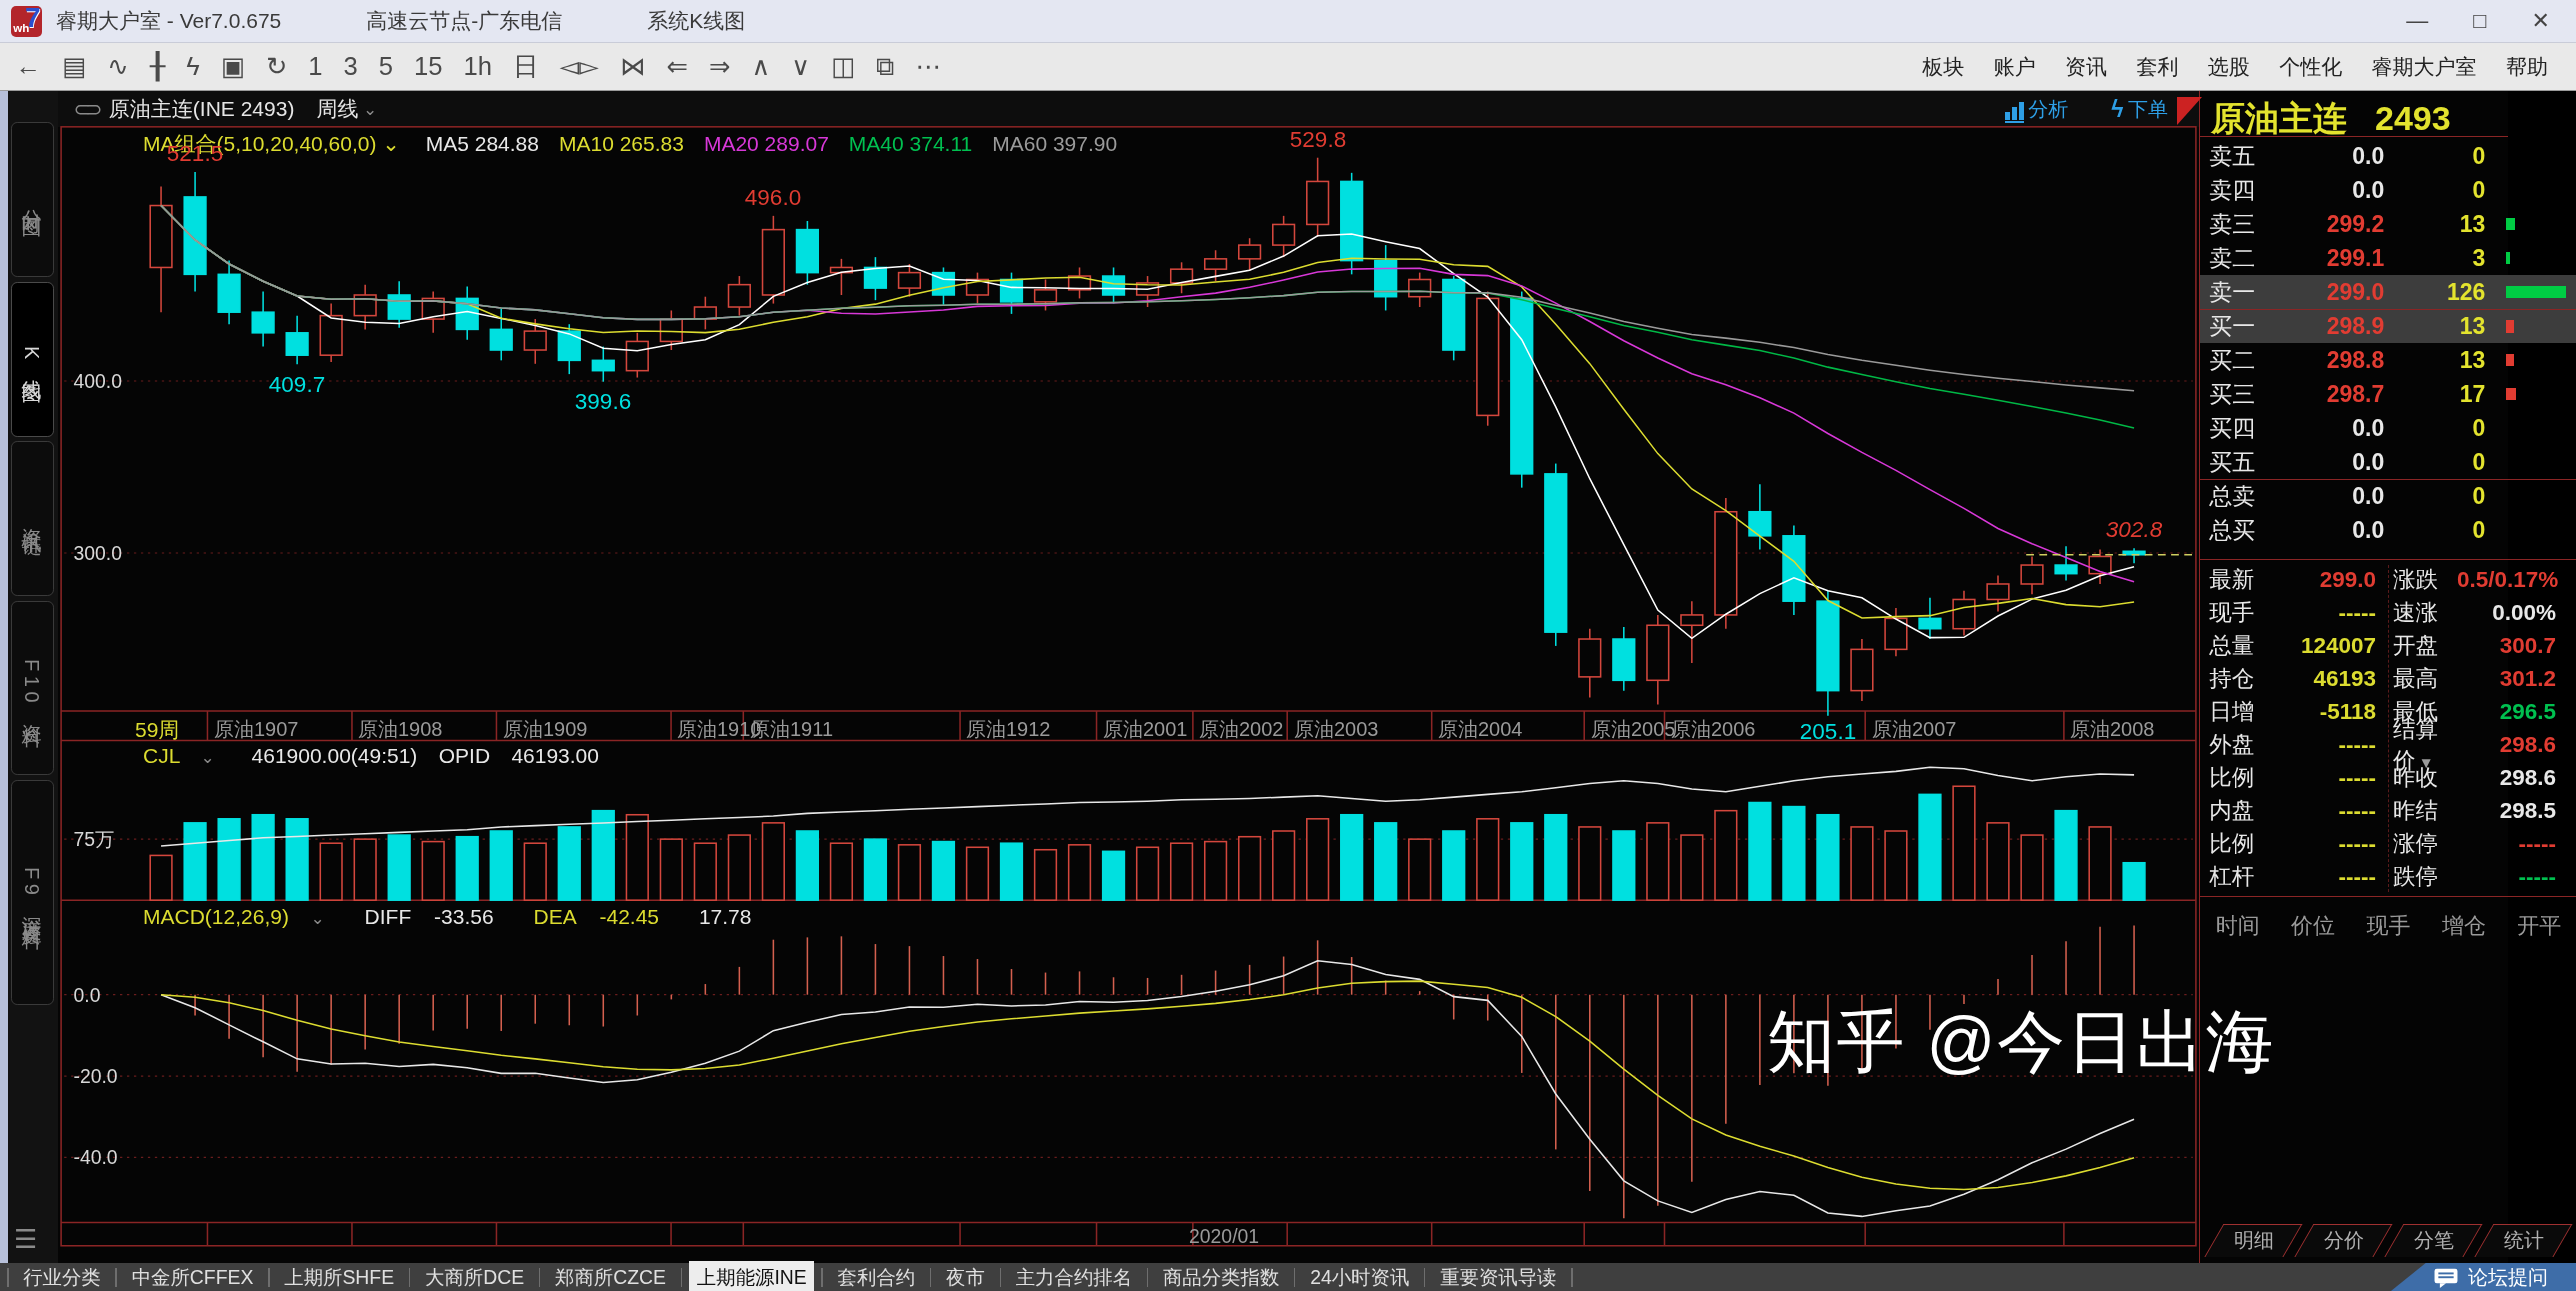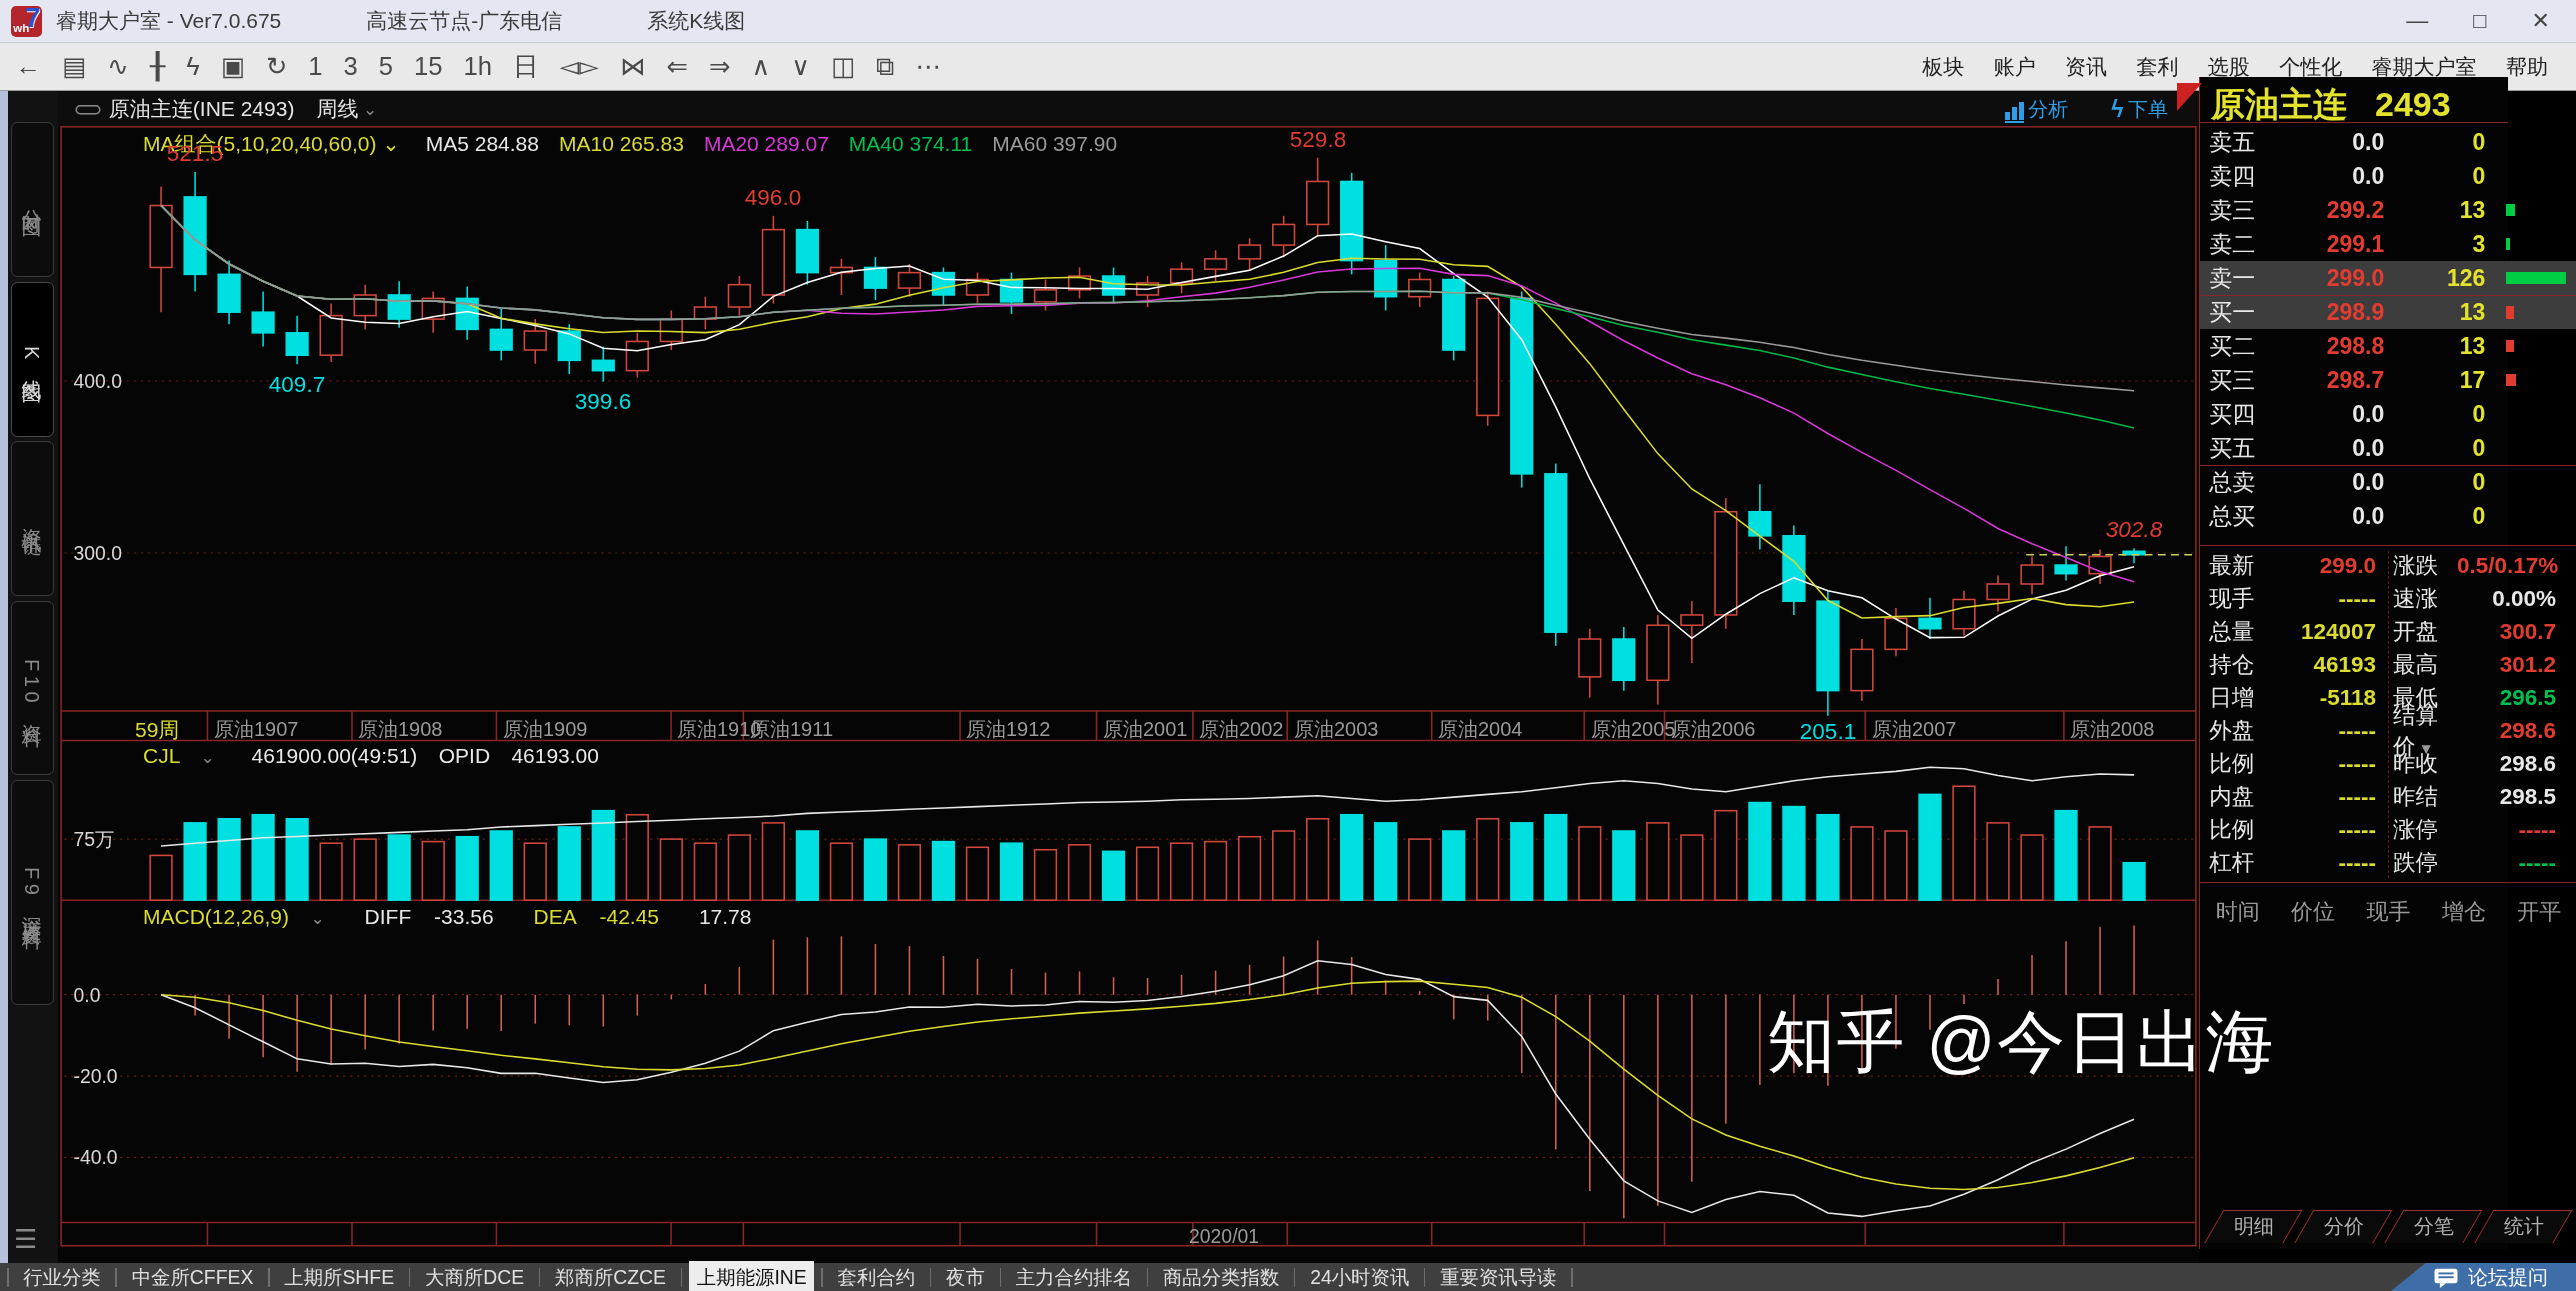--- a/index.html
+++ b/index.html
@@ -61,21 +61,21 @@
   .macd-header span { margin-right:17px; }
   .axis-count { left:77px; top:625px; font-size:21px; color:#dcdc30; }
   #x-axis-labels span { position:absolute; top:625px; color:#9a9a9a; font-size:20px; }
   .anno { position:absolute; font-size:22.5px; transform:translateX(-50%); z-index:5; }
   .bottom-axis { left:1131px; top:1134px; color:#9a9a9a; font-size:19.4px; }
 
   .watermark { position:absolute; left:1767px; top:997px; width:620px; color:#ffffff;
     font-size:68px; font-weight:500; z-index:40; letter-spacing:1.5px; }
 
   
-  .quote { position:absolute; left:2199px; top:77px; width:309px; height:1172px; background:#040404;
+  .quote { position:absolute; left:2199px; top:91px; width:309px; height:1172px; background:#040404;
     border-left:1.5px solid #8b2525; }
   .q-marker { position:absolute; left:-23px; top:6.2px; width:0; height:0;
     border-top:28px solid #cc2222; border-right:25px solid transparent; }
   .q-title { height:46px; display:flex; align-items:baseline; gap:28px; padding:4.6px 0 0 11px;
     border-bottom:1.5px solid #8b2525; }
   .q-name { color:#e3e32e; font-size:34px; font-weight:bold; }
   .q-code { color:#e3e32e; font-size:34px; font-weight:bold; }
   #ladder { position:absolute; left:0; top:48px; width:377px; }
   .lrow { height:34px; display:flex; align-items:center; padding:0 7.7px 0 9.3px; position:relative; }
   .lrow.hl { background:#3d3d3d; }

